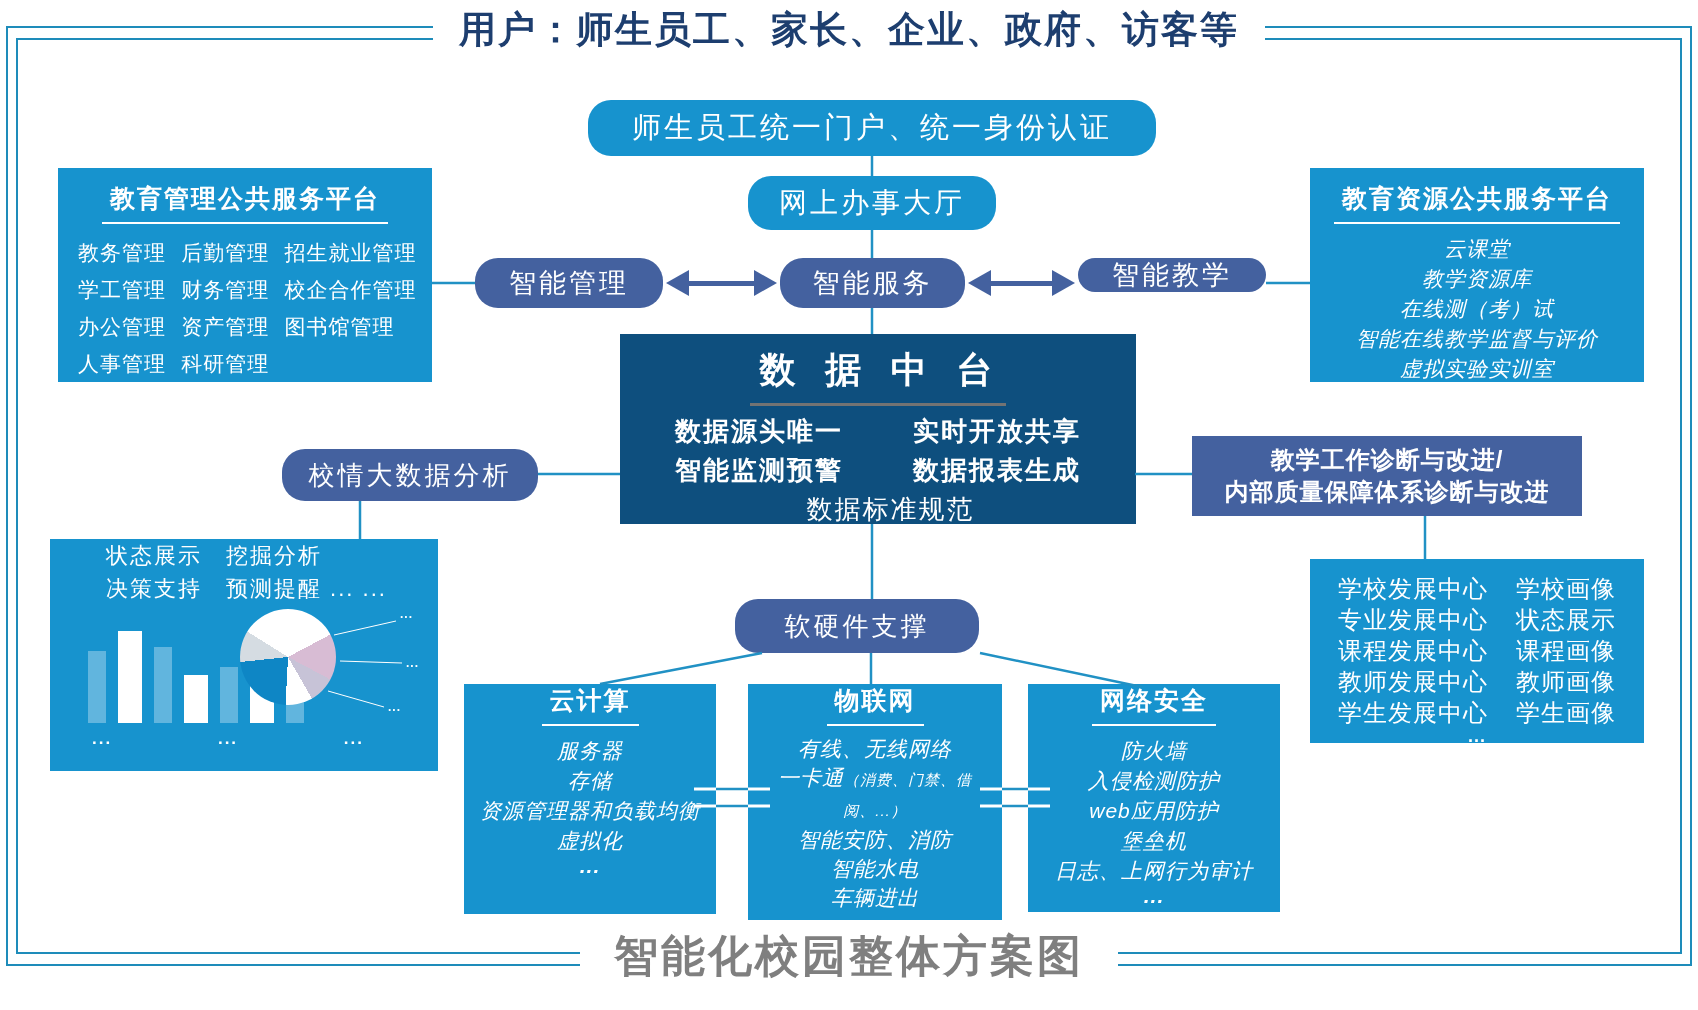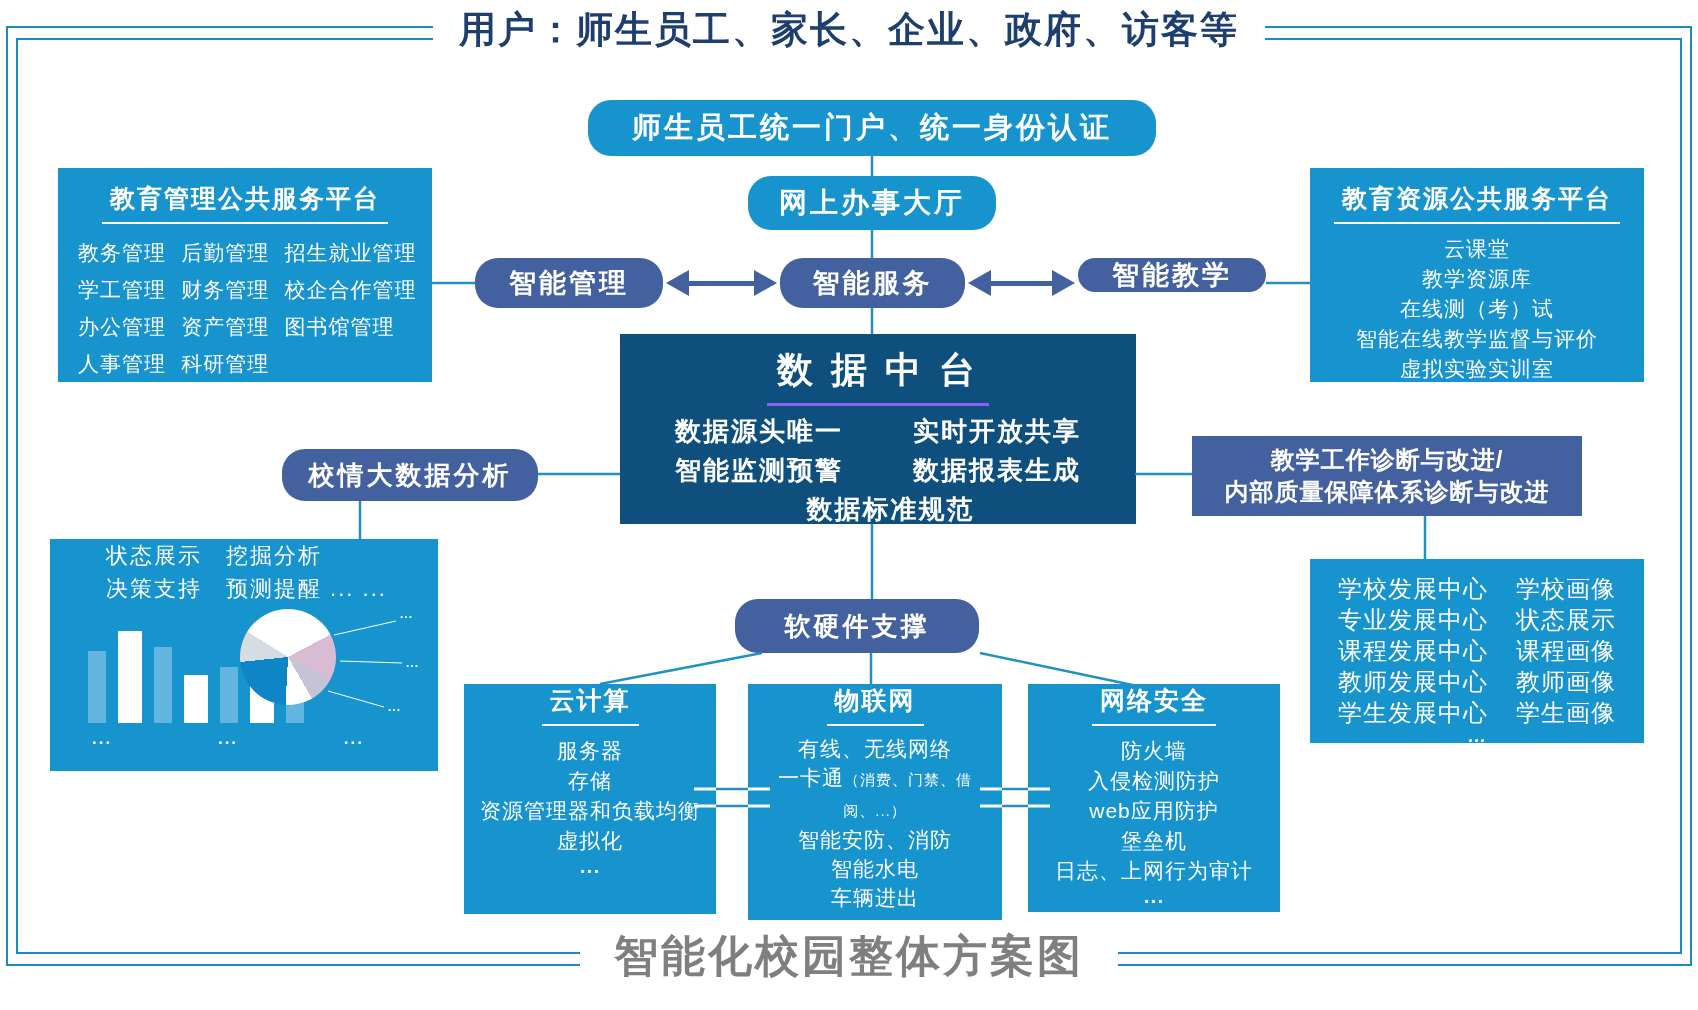--- a/index.html
+++ b/index.html
@@ -28,21 +28,21 @@
     font-size:44px;font-weight:bold;letter-spacing:3px;color:var(--title-gray);}
 
   .wires{position:absolute;left:0;top:0;z-index:3;pointer-events:none;}
 
   .box{position:absolute;color:#fff;z-index:2;}
   .cyan{background:var(--cyan);}
   .indigo{background:var(--indigo);}
   .navy{background:var(--navy);}
 
   .label-box{display:flex;align-items:center;justify-content:center;
-    font-size:27px;font-weight:700;letter-spacing:3px;white-space:nowrap;border-radius:23px;}
+    font-size:27px;font-weight:400;letter-spacing:3px;white-space:nowrap;border-radius:23px;}
 
   .portal{left:588px;top:100px;width:568px;height:56px;font-size:29px;}
   .hall{left:748px;top:176px;width:248px;height:54px;font-size:28px;}
   .sm-mgmt{left:475px;top:258px;width:188px;height:50px;}
   .sm-serv{left:780px;top:258px;width:185px;height:50px;}
   .sm-teach{left:1078px;top:258px;width:188px;height:34px;}
   .analysis-label{left:282px;top:449px;width:256px;height:52px;font-size:26px;}
   .support-label{left:735px;top:599px;width:244px;height:54px;font-size:26px;}
 
   .diagnosis-label{left:1192px;top:436px;width:390px;height:80px;
@@ -50,30 +50,30 @@
     font-size:24px;font-weight:600;letter-spacing:1px;line-height:32px;}
 
   
   .panel-title{text-align:center;font-size:25px;font-weight:bold;letter-spacing:2px;margin-top:14px;}
   .u{display:inline-block;border-bottom:2px solid #fff;padding:0 8px 7px;}
   .edu-mgmt{left:58px;top:168px;width:374px;height:214px;}
   .grid3{display:grid;grid-template-columns:1.05fr 1.05fr 1.5fr;justify-items:start;
     padding:15px 0 0 20px;row-gap:9px;font-size:21px;letter-spacing:1px;}
   .edu-res{left:1310px;top:168px;width:334px;height:214px;}
   .vlist{display:flex;flex-direction:column;align-items:center;row-gap:0;
-    padding-top:10px;font-size:21px;letter-spacing:1px;line-height:30px;text-align:center;}
+    padding-top:10px;font-size:21px;letter-spacing:1px;line-height:30px;text-align:center;font-style:italic;}
   .vlist .dots{font-weight:bold;line-height:20px;letter-spacing:1px;}
 
   
   .datacenter{left:620px;top:334px;width:516px;height:190px;}
   .dc-title{text-align:center;font-size:36px;font-weight:bold;margin-top:12px;letter-spacing:4px;}
-  .u3{display:inline-block;border-bottom:3px solid #8b5cf6;padding:0 10px 8px;}
+  .u3{display:inline-block;border-bottom:3px solid #737373;padding:0 10px 8px;font-family:Liberation Mono, monospace;}
   .dc-grid{display:grid;grid-template-columns:auto auto;justify-content:center;
     column-gap:70px;row-gap:4px;margin-top:8px;font-size:26px;font-weight:600;letter-spacing:2px;}
-  .dc-last{text-align:center;font-size:26px;font-weight:700;letter-spacing:2px;margin-top:4px;padding-left:25px;}
+  .dc-last{text-align:center;font-size:26px;font-weight:400;letter-spacing:2px;margin-top:4px;padding-left:25px;}
 
   
   .analysis-box{left:50px;top:539px;width:388px;height:232px;}
   .an-line{padding-left:56px;font-size:22px;letter-spacing:2px;line-height:33px;}
   .an-line:first-child{}
   .bars{position:absolute;left:38px;top:88px;height:96px;display:flex;align-items:flex-end;gap:12px;}
   .bar{background:#fff;width:24px;}
   .bar.light{opacity:.32;width:18px;}
   .bar-dots{position:absolute;left:42px;top:190px;width:272px;display:flex;
     justify-content:space-between;font-size:17px;font-weight:bold;letter-spacing:2px;}

